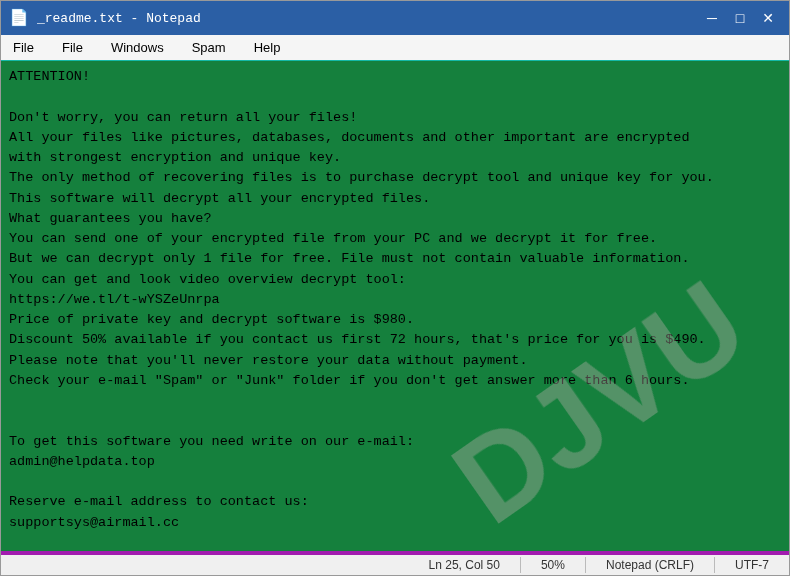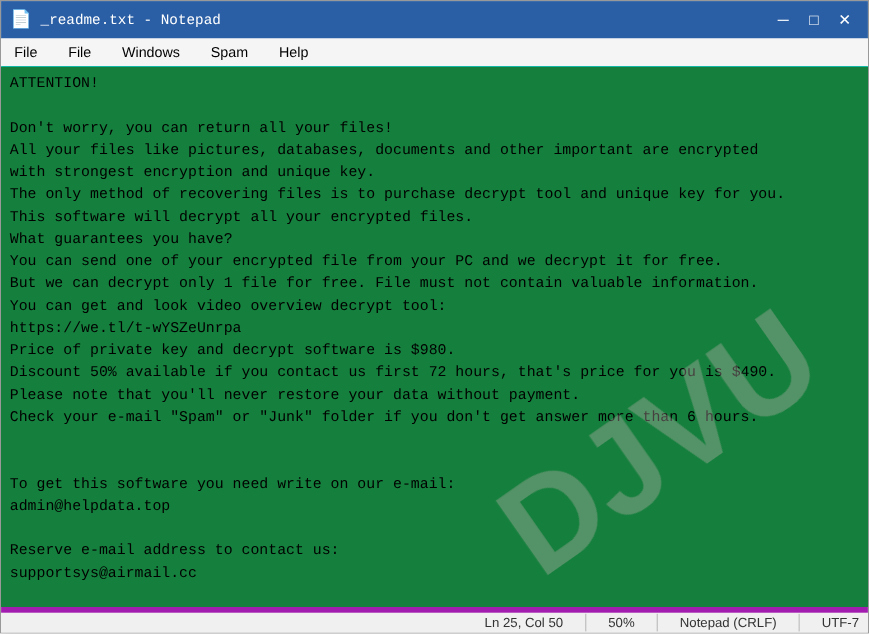--- a/index.html
+++ b/index.html
@@ -115,25 +115,25 @@
       background: #f0f0f0;
     }
 
     .text-area::-webkit-scrollbar-thumb {
       background: #c0c0c0;
       border: 2px solid #f0f0f0;
     }
 
     .status-bar {
       background: #f0f0f0;
-      border-top: 6px solid #a21caf;
+      border-top: 4px solid #a21caf;
       display: flex;
       align-items: center;
       justify-content: flex-end;
-      padding: 2px 8px;
+      padding: 2px 20px;
       height: 24px;
       gap: 20px;
       flex-shrink: 0;
       font-family: 'Segoe UI', Arial, sans-serif;
       font-size: 12px;
       color: #333;
     }
 
     .status-section {
       display: flex;

